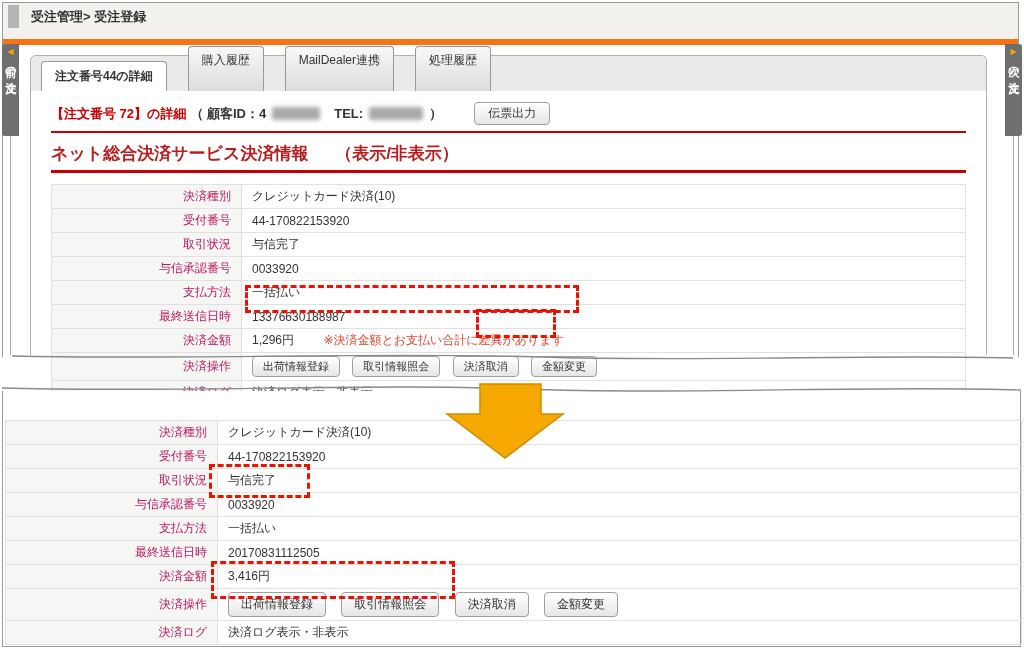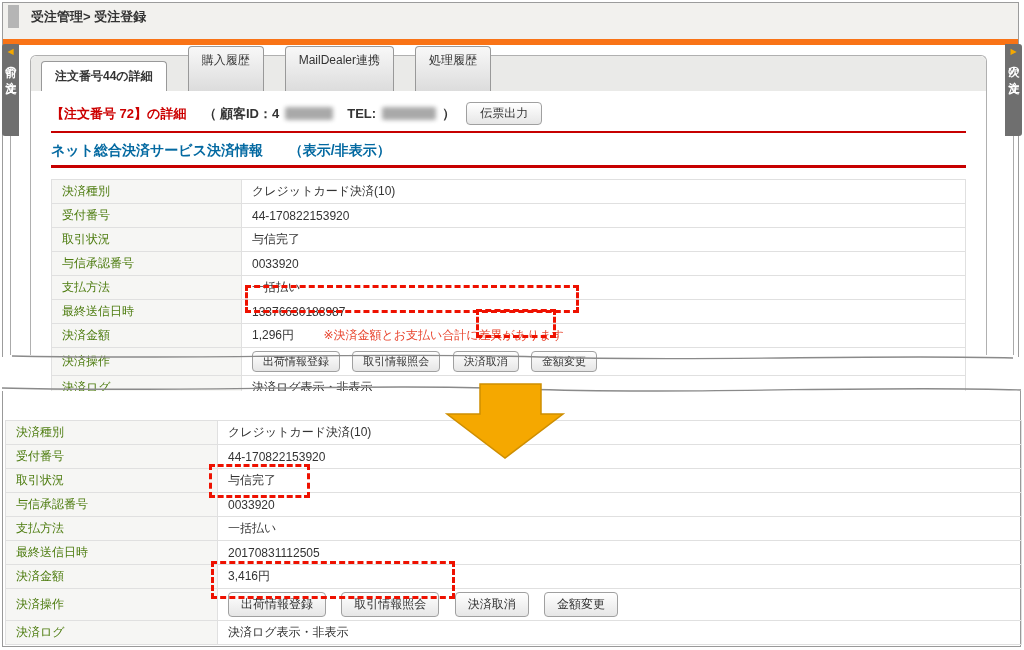--- a/index.html
+++ b/index.html
@@ -36,30 +36,30 @@
   .panel-content { position:relative; padding:0 20px; }
   .order-line { margin-top:11px; display:flex; align-items:center; font-size:13px;
     font-weight:bold; color:#333; white-space:nowrap; }
   .red-text { color:#c00; }
   .masked { display:inline-block; height:13px; background:#a9a9a9; filter:blur(2px);
     border-radius:2px; margin:0 6px; }
   .m1 { width:48px; } .m2 { width:54px; }
   .btn { display:inline-block; border:1px solid #a0a0a0; border-radius:4px;
     background:linear-gradient(#ffffff,#e6e6e6); color:#333; cursor:pointer;
     font-size:11px; padding:2px 10px; white-space:nowrap; }
-  .btn-slip { margin-left:11px; font-size:12px; padding:2px 13px; }
+  .btn-slip { margin-left:32px; font-size:12px; padding:2px 13px; }
   .rule-thin  { height:2px; background:#c70000; margin-top:6px; }
-  .section-line { margin-top:9px; font-size:14px; font-weight:bold; color:#0369a1; }
+  .section-line { margin-top:9px; font-size:17px; font-weight:bold; color:#b91c1c; }
   .section-toggle { margin-left:22px; cursor:pointer; }
   .rule-thick { height:3px; background:#c70000; margin-top:5px; }
 
   
   table.kv { border-collapse:collapse; width:100%; font-size:12px; color:#333; table-layout:fixed; }
   table.kv td { border:1px solid #e0e0e0; padding:3px 10px; vertical-align:middle; }
-  table.kv td.lbl { background:#f6f6f4; color:#4d7c0f; }
+  table.kv td.lbl { background:#f6f6f4; color:#be185d;text-align:right; }
   .tbl-top { margin-top:11px; }
   .tbl-top td { height:21px; }
   .tbl-top td.lbl { width:190px; }
   .note { color:#e8432c; margin-left:26px; }
   .ops .btn { margin-right:9px; }
 
   
   .decor { position:absolute; left:0; top:0; width:1024px; height:650px; pointer-events:none; z-index:7; }
 
   
@@ -106,21 +106,21 @@
         <div class="tab active">注文番号44の詳細</div>
         <div class="tab">購入履歴</div>
         <div class="tab">MailDealer連携</div>
         <div class="tab">処理履歴</div>
       </div>
     </div>
 
     <div class="panel-content">
       <div class="order-line">
         <span class="red-text">【注文番号 72】の詳細</span>
-        <span style="margin-left:17px;">（ 顧客ID：4</span>
+        <span style="margin-left:4px;">（ 顧客ID：4</span>
         <span class="masked m1"></span>
         <span style="margin-left:8px;text-align:center;">TEL:</span>
         <span class="masked m2"></span>
         <span>）</span>
         <button class="btn btn-slip">伝票出力</button>
       </div>
       <div class="rule-thin"></div>
 
       <div class="section-line">
         <span>ネット総合決済サービス決済情報</span>

